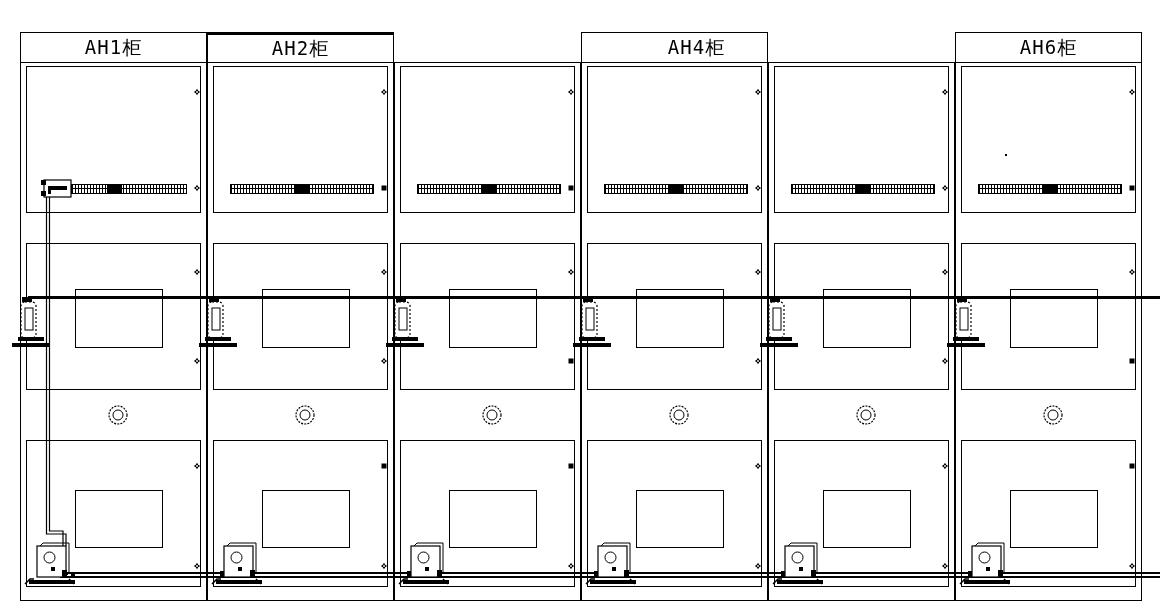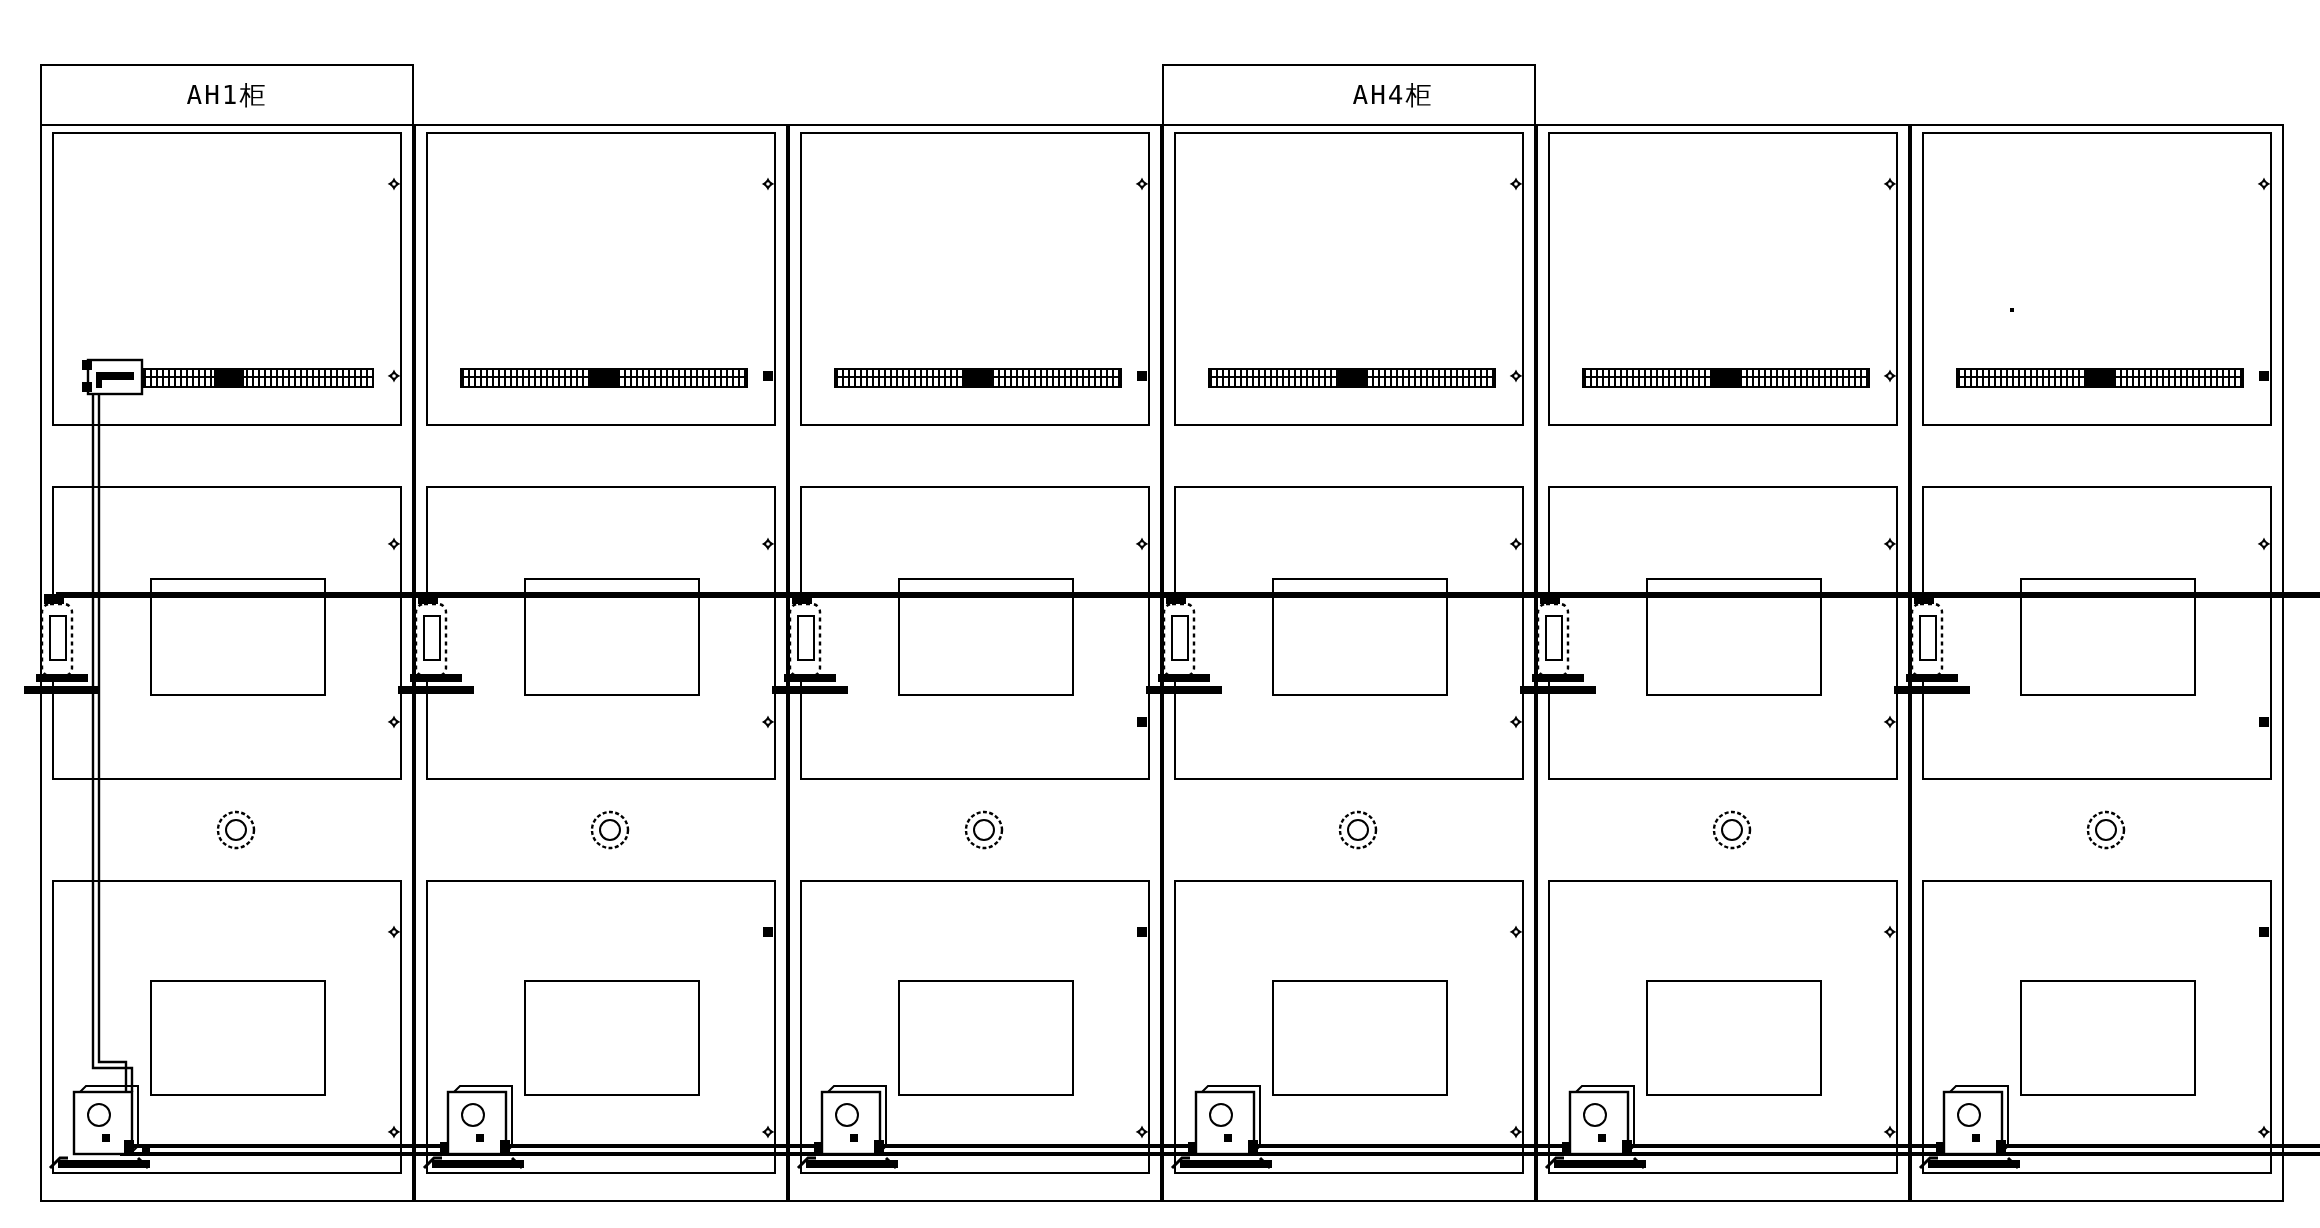--- a/index.html
+++ b/index.html
@@ -6,21 +6,21 @@
   #stage{
     position:relative;width:1160px;height:614px;background:#fff;
     font-family:"DejaVu Sans Mono","Liberation Mono",monospace;
     overflow:hidden;
   }
   .abs{position:absolute;box-sizing:border-box;}
   .outline{border:1px solid #000;background:#fff;}
   .titlebox{
     border:1px solid #000;background:#fff;
     display:flex;align-items:center;justify-content:center;
-    font-size:13px;color:#000;letter-spacing:1px;
+    font-size:19px;color:#000;letter-spacing:1px;
   }
   .titlebox.thicktop{border-top:3px solid #000;}
   .panel{border:1px solid #000;background:#fff;}
   .window{border:1px solid #000;background:transparent;}
   .busbar{
     border:1px solid #000;background-color:#fff;
     background-image:
       linear-gradient(to bottom, rgba(0,0,0,0) 0 3px, #000 3px 4px, rgba(0,0,0,0) 4px),
       repeating-linear-gradient(to right, #000 0 1px, rgba(0,0,0,0) 1px 3px);
   }
@@ -37,20 +37,23 @@
     </div>
     <div class="abs outline" style="left: 20px; top: 62px; width: 187px; height: 539px;"></div>
     <div class="abs panel" style="left: 26px; top: 66px; width: 175px; height: 147px;"></div>
     <div class="abs panel" style="left: 26px; top: 243px; width: 175px; height: 147px;"></div>
     <div class="abs panel" style="left: 26px; top: 440px; width: 175px; height: 147px;"></div>
     <div class="abs busbar" style="left: 71px; top: 184px; width: 116px; height: 10px;">
       <div class="seg" style="left: 35px; width: 15px;"></div>
     </div>
     <div class="abs window" style="left: 75px; top: 289px; width: 88px; height: 59px;"></div>
     <div class="abs window" style="left: 75px; top: 490px; width: 88px; height: 58px;"></div>
+    <div class="abs titlebox thicktop" style="left: 207px; top: 32px; width: 187px; height: 31px;">
+      <span>AH2柜</span>
+    </div>
     <div class="abs outline" style="left: 207px; top: 62px; width: 187px; height: 539px;"></div>
     <div class="abs panel" style="left: 213px; top: 66px; width: 175px; height: 147px;"></div>
     <div class="abs panel" style="left: 213px; top: 243px; width: 175px; height: 147px;"></div>
     <div class="abs panel" style="left: 213px; top: 440px; width: 175px; height: 147px;"></div>
     <div class="abs busbar" style="left: 230px; top: 184px; width: 144px; height: 10px;">
       <div class="seg" style="left: 63px; width: 15px;"></div>
     </div>
     <div class="abs window" style="left: 262px; top: 289px; width: 88px; height: 59px;"></div>
     <div class="abs window" style="left: 262px; top: 490px; width: 88px; height: 58px;"></div>
     <div class="abs outline" style="left: 394px; top: 62px; width: 187px; height: 539px;"></div>
@@ -76,20 +79,23 @@
     <div class="abs window" style="left: 636px; top: 490px; width: 88px; height: 58px;"></div>
     <div class="abs outline" style="left: 768px; top: 62px; width: 187px; height: 539px;"></div>
     <div class="abs panel" style="left: 774px; top: 66px; width: 175px; height: 147px;"></div>
     <div class="abs panel" style="left: 774px; top: 243px; width: 175px; height: 147px;"></div>
     <div class="abs panel" style="left: 774px; top: 440px; width: 175px; height: 147px;"></div>
     <div class="abs busbar" style="left: 791px; top: 184px; width: 144px; height: 10px;">
       <div class="seg" style="left: 63px; width: 15px;"></div>
     </div>
     <div class="abs window" style="left: 823px; top: 289px; width: 88px; height: 59px;"></div>
     <div class="abs window" style="left: 823px; top: 490px; width: 88px; height: 58px;"></div>
+    <div class="abs titlebox" style="left: 955px; top: 32px; width: 187px; height: 31px;">
+      <span>AH6柜</span>
+    </div>
     <div class="abs outline" style="left: 955px; top: 62px; width: 187px; height: 539px;"></div>
     <div class="abs panel" style="left: 961px; top: 66px; width: 175px; height: 147px;"></div>
     <div class="abs panel" style="left: 961px; top: 243px; width: 175px; height: 147px;"></div>
     <div class="abs panel" style="left: 961px; top: 440px; width: 175px; height: 147px;"></div>
     <div class="abs busbar" style="left: 978px; top: 184px; width: 144px; height: 10px;">
       <div class="seg" style="left: 63px; width: 15px;"></div>
     </div>
     <div class="abs window" style="left: 1010px; top: 289px; width: 88px; height: 59px;"></div>
     <div class="abs window" style="left: 1010px; top: 490px; width: 88px; height: 58px;"></div>
     <div class="abs hline" style="left: 28px; top: 296px; width: 1132px; height: 3px;"></div>

